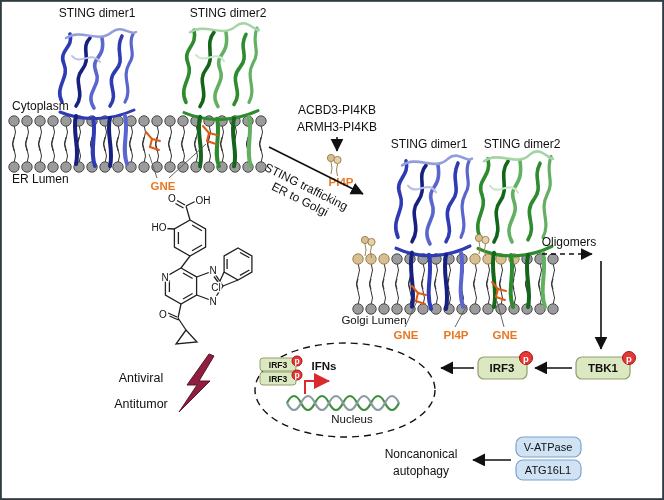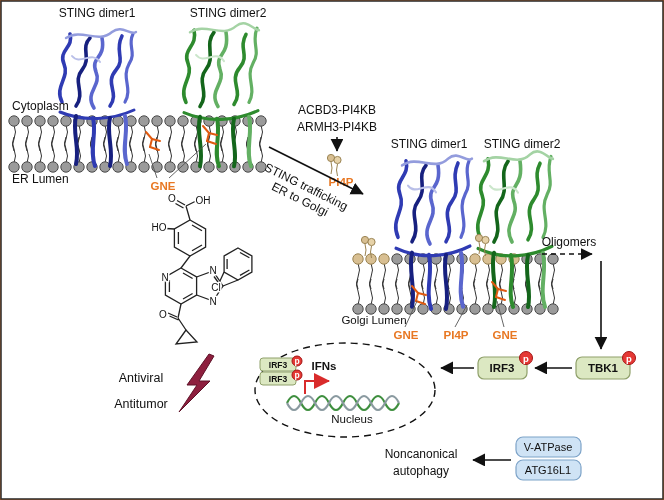--- a/index.html
+++ b/index.html
@@ -1,16 +1,16 @@
 <!DOCTYPE html>
 <html><head>
 <meta charset="utf-8">
 <style>
   html,body{margin:0;padding:0;background:#fff;}
-  .figure-wrap{width:664px;height:500px;position:relative;background:#f97316;}
+  .figure-wrap{width:664px;height:500px;position:relative;background:#0369a1;}
   svg{font-family:"Liberation Sans","DejaVu Sans",sans-serif;}
   .t12{font-size:12px}
   .t125{font-size:12.5px}
   .t115{font-size:11.5px}
   .t11{font-size:11px}
   .t95{font-size:9.5px}
   .t85{font-size:8.5px}
   .bold{font-weight:bold}
   .chemLbl{font-size:10px;paint-order:stroke;stroke:#ffffff;stroke-width:3px;stroke-linejoin:round}
 </style>

